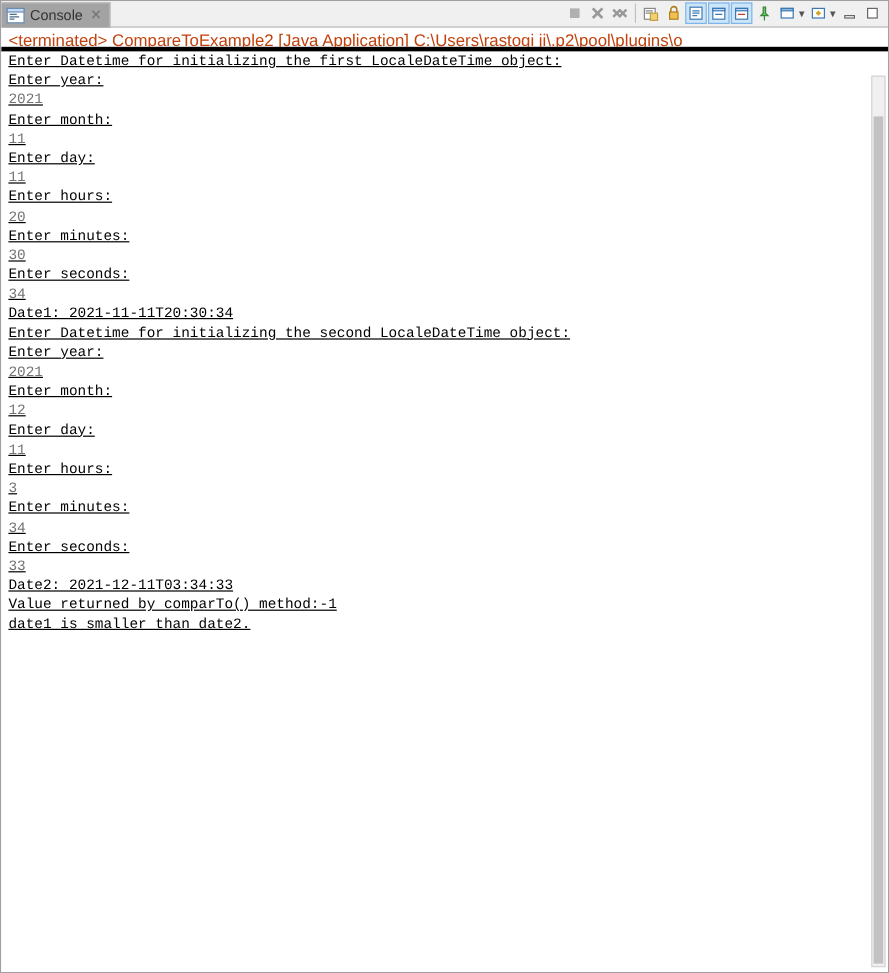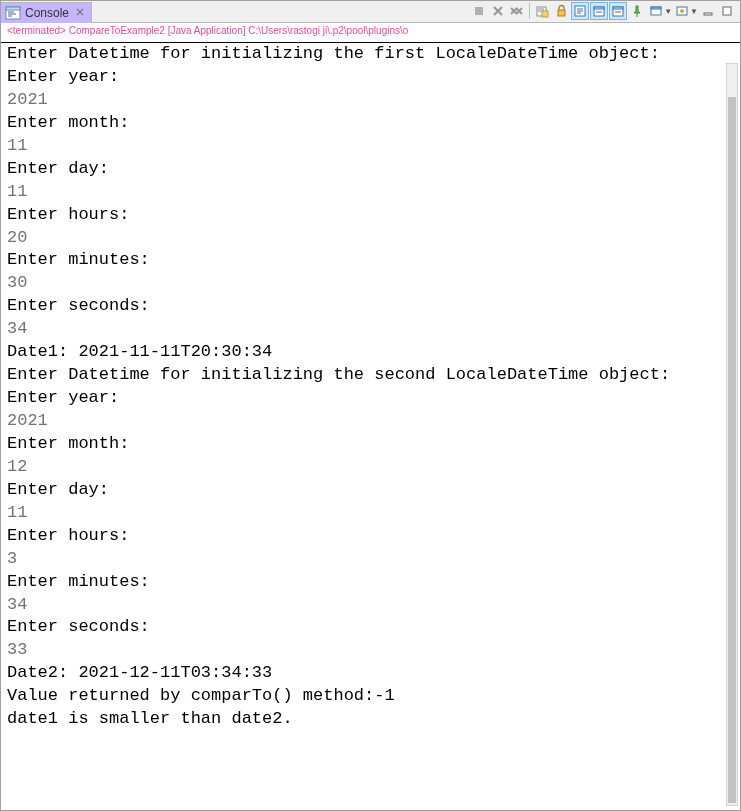--- a/index.html
+++ b/index.html
@@ -15,21 +15,21 @@
   .tab-bar {
     height:22px;
     background:#f0f0f0;
     border-bottom:1px solid #b8b8b8;
     position:relative;
     display:flex;
     align-items:center;
   }
   .tab {
     height:21px;
-    background:#c4b5fd;
+    background:#a3a3a3;
     border-top:1px solid #b8b8b8;
     border-right:1px solid #b8b8b8;
     display:flex;
     align-items:center;
     padding:0 4px 0 4px;
     gap:4px;
     position:relative;
     bottom:-1px;
   }
   .tab-icon svg { display:block; }
@@ -46,43 +46,44 @@
     cursor:pointer;
   }
   .tool.sel {
     background:#cde6f7;
     border:1px solid #7eb4ea;
   }
   .sep { width:1px; height:16px; background:#c0c0c0; margin:0 2px; }
   .term-line {
     height:20px;
     padding:2px 6px 0 6px;
-    font-size:10px;
-    color:#ec4899;
+    font-size:14px;
+    color:#c2410c;
     background:#fff;
-    border-bottom:1px solid #000000;
+    border-bottom:4px solid #000000;
     white-space:nowrap;
     overflow:hidden;
   }
   .console-wrap {
     position:relative;
     height:calc(100% - 42px);
     width:100%;
     overflow:hidden;
     background:#fff;
   }
   .console {
     font-family:Consolas,"Courier New",monospace;
-    font-size:17px;
+    font-size:12px;
     line-height:1.35;
     color:#000;
     padding:0 6px;
     white-space:pre-wrap;
     word-break:break-all;
     width: calc(100% - 16px);
+    text-decoration: underline;
   }
   .console .in { color:#737373; }
   .scrollbar {
     position:absolute;
     right:2px; top:20px; bottom:4px;
     width:12px;
     background:#f0f0f0;
     border:1px solid #d4d4d4;
   }
   .thumb {

